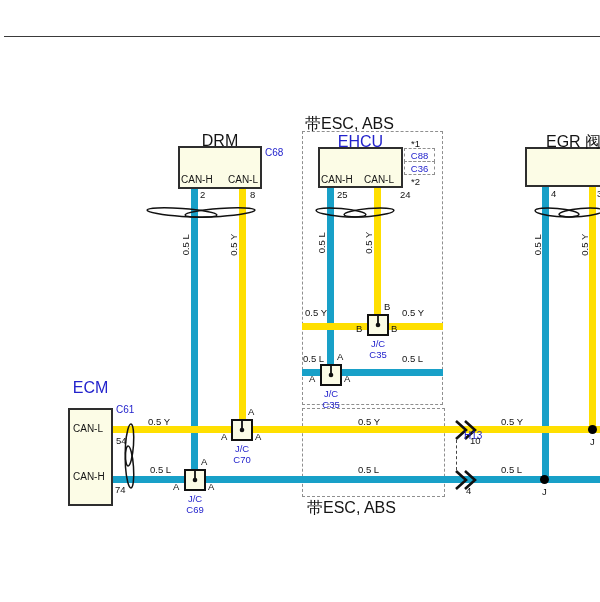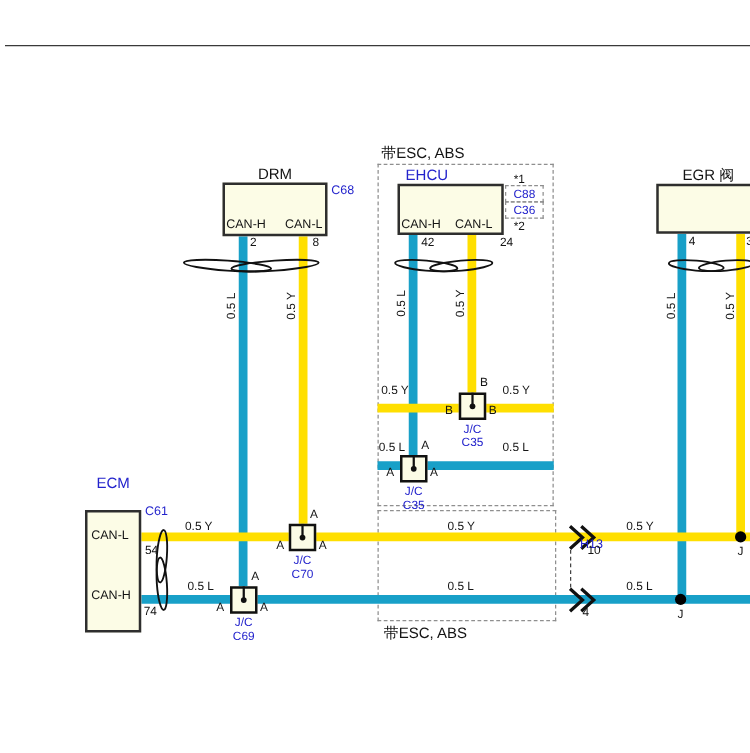--- a/index.html
+++ b/index.html
@@ -1,20 +1,20 @@
 <!DOCTYPE html>
 <html><head>
 <meta charset="utf-8">
 <style>
   html,body{margin:0;padding:0;background:#fff;}
   body{font-family:"Liberation Sans","DejaVu Sans",sans-serif;color:#111;}
   #screen{position:relative;width:600px;height:602px;background:#fff;overflow:hidden;}
   .t{position:absolute;white-space:nowrap;font-size:10px;line-height:1;color:#141414;z-index:8;}
   .s9{font-size:9.5px;}
-  .s11{font-size:12px;}
+  .s11{font-size:16px;}
   .blue{color:#2323cc;}
   .ctr{text-align:center;}
   .title{font-size:17px;color:#1c1c1c;letter-spacing:.5px;}
   .rule{position:absolute;left:4px;top:36px;width:596px;height:0;border-top:1.5px solid #3a3a3a;}
   .wire{position:absolute;}
   .wy{background:#ffdf00;z-index:2;}
   .wl{background:#18a0c8;z-index:2;}
   .wv{z-index:1;}
   .comp{position:absolute;background:#fcfce6;border:2px solid #2e2e2e;box-sizing:border-box;z-index:4;}
   .dash{position:absolute;border:1px dashed #8f8f8f;box-sizing:border-box;z-index:0;background:transparent;}
@@ -70,30 +70,30 @@
 
   <div class="comp" style="left:178px;top:146px;width:84px;height:43px;"></div>
   <div class="t s11 ctr" style="left:178px;top:133px;width:84px;">DRM</div>
   <div class="t blue" style="left:265px;top:148px;">C68</div>
   <div class="t" style="left:181px;top:175px;">CAN-H</div>
   <div class="t" style="left:228px;top:175px;">CAN-L</div>
   <div class="t s9" style="left:200px;top:190px;">2</div>
   <div class="t s9" style="left:250px;top:190px;">8</div>
 
   <div class="comp" style="left:318px;top:147px;width:85px;height:41px;"></div>
-  <div class="t s11 ctr blue" style="left:299px;top:134px;width:85px;">EHCU</div>
+  <div class="t s11 ctr blue" style="left:318px;top:134px;width:85px;">EHCU</div>
   <div class="t s9" style="left:411px;top:139px;">*1</div>
   <div class="dashsm" style="left:404px;top:148px;width:31px;height:14px;"></div>
   <div class="t s9 ctr blue" style="left:404px;top:151px;width:31px;">C88</div>
   <div class="dashsm" style="left:404px;top:161px;width:31px;height:14px;"></div>
   <div class="t s9 ctr blue" style="left:404px;top:164px;width:31px;">C36</div>
   <div class="t s9" style="left:411px;top:177px;">*2</div>
   <div class="t" style="left:321px;top:175px;">CAN-H</div>
   <div class="t" style="left:364px;top:175px;">CAN-L</div>
-  <div class="t s9" style="left:337px;top:190px;">42</div>
+  <div class="t s9" style="left:337px;top:190px;">25</div>
   <div class="t s9" style="left:400px;top:190px;">24</div>
 
   <div class="comp" style="left:525px;top:147px;width:78px;height:40px;"></div>
   <div class="t s11" style="left:546px;top:134px;">EGR 阀</div>
   <div class="t s9" style="left:551px;top:189px;">4</div>
   <div class="t s9" style="left:597px;top:189px;">3</div>
 
   <div class="comp" style="left:68px;top:408px;width:45px;height:98px;"></div>
   <div class="t s11 ctr blue" style="left:68px;top:380px;width:45px;">ECM</div>
   <div class="t blue" style="left:116px;top:405px;">C61</div>

